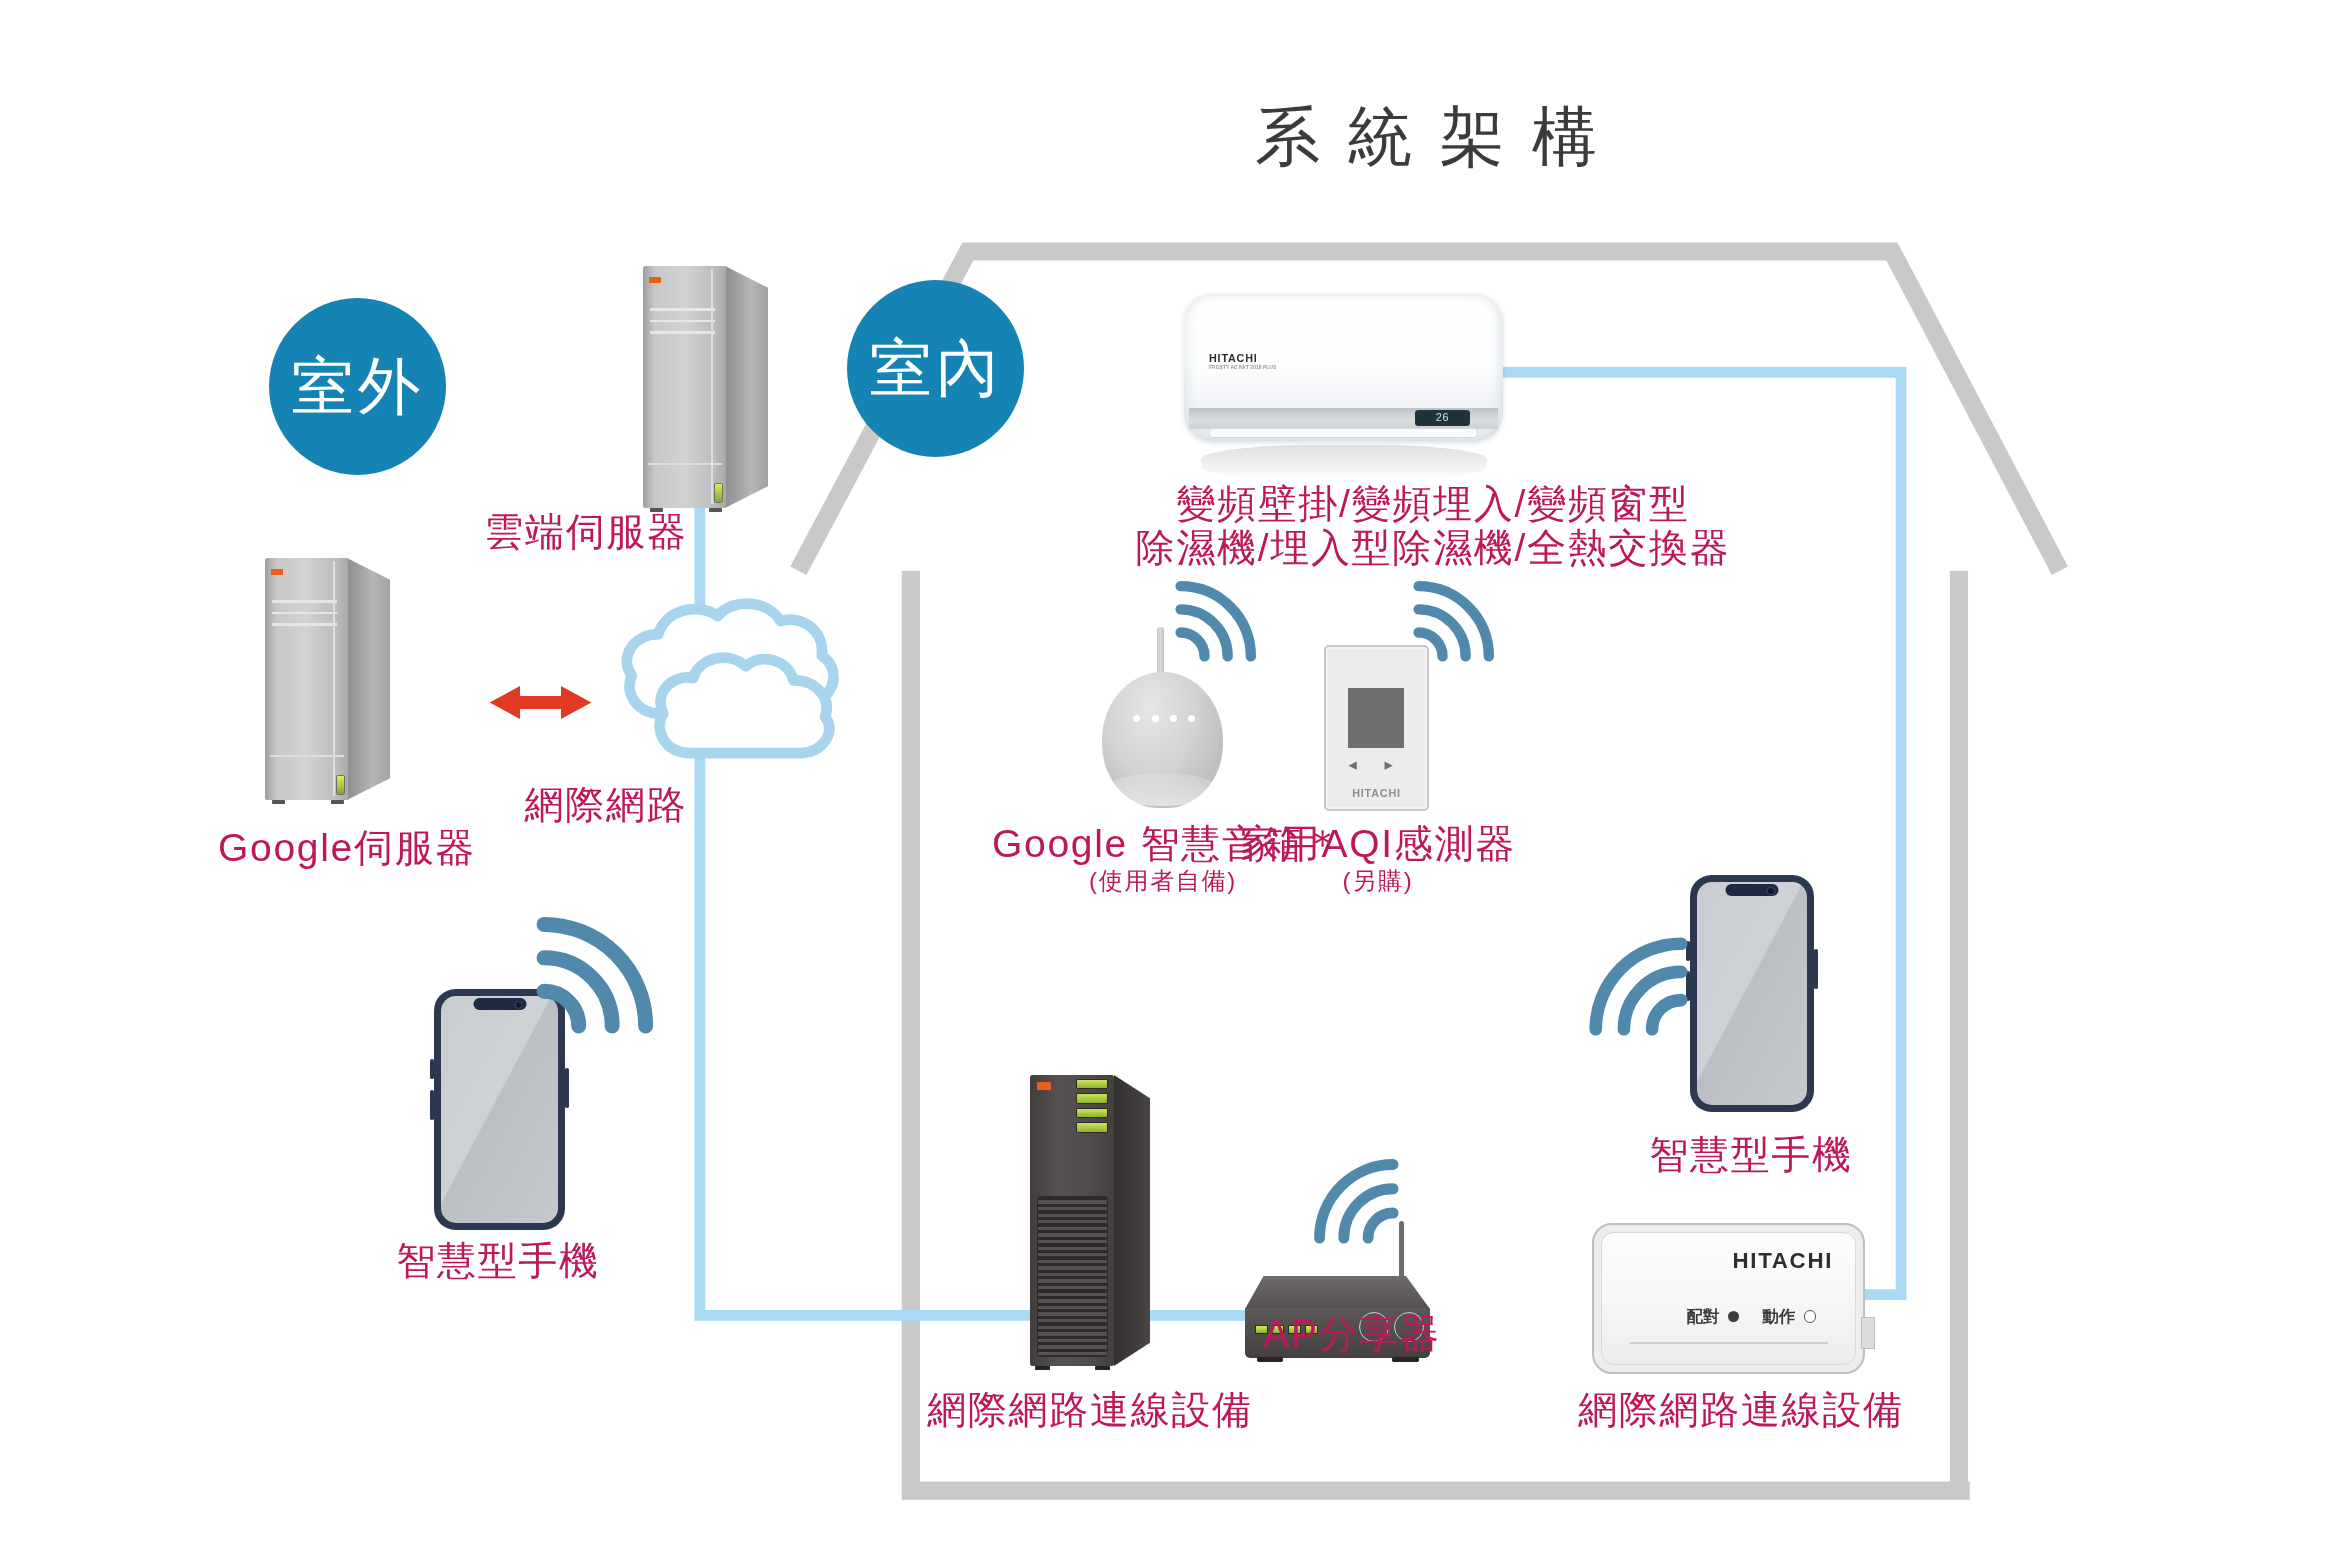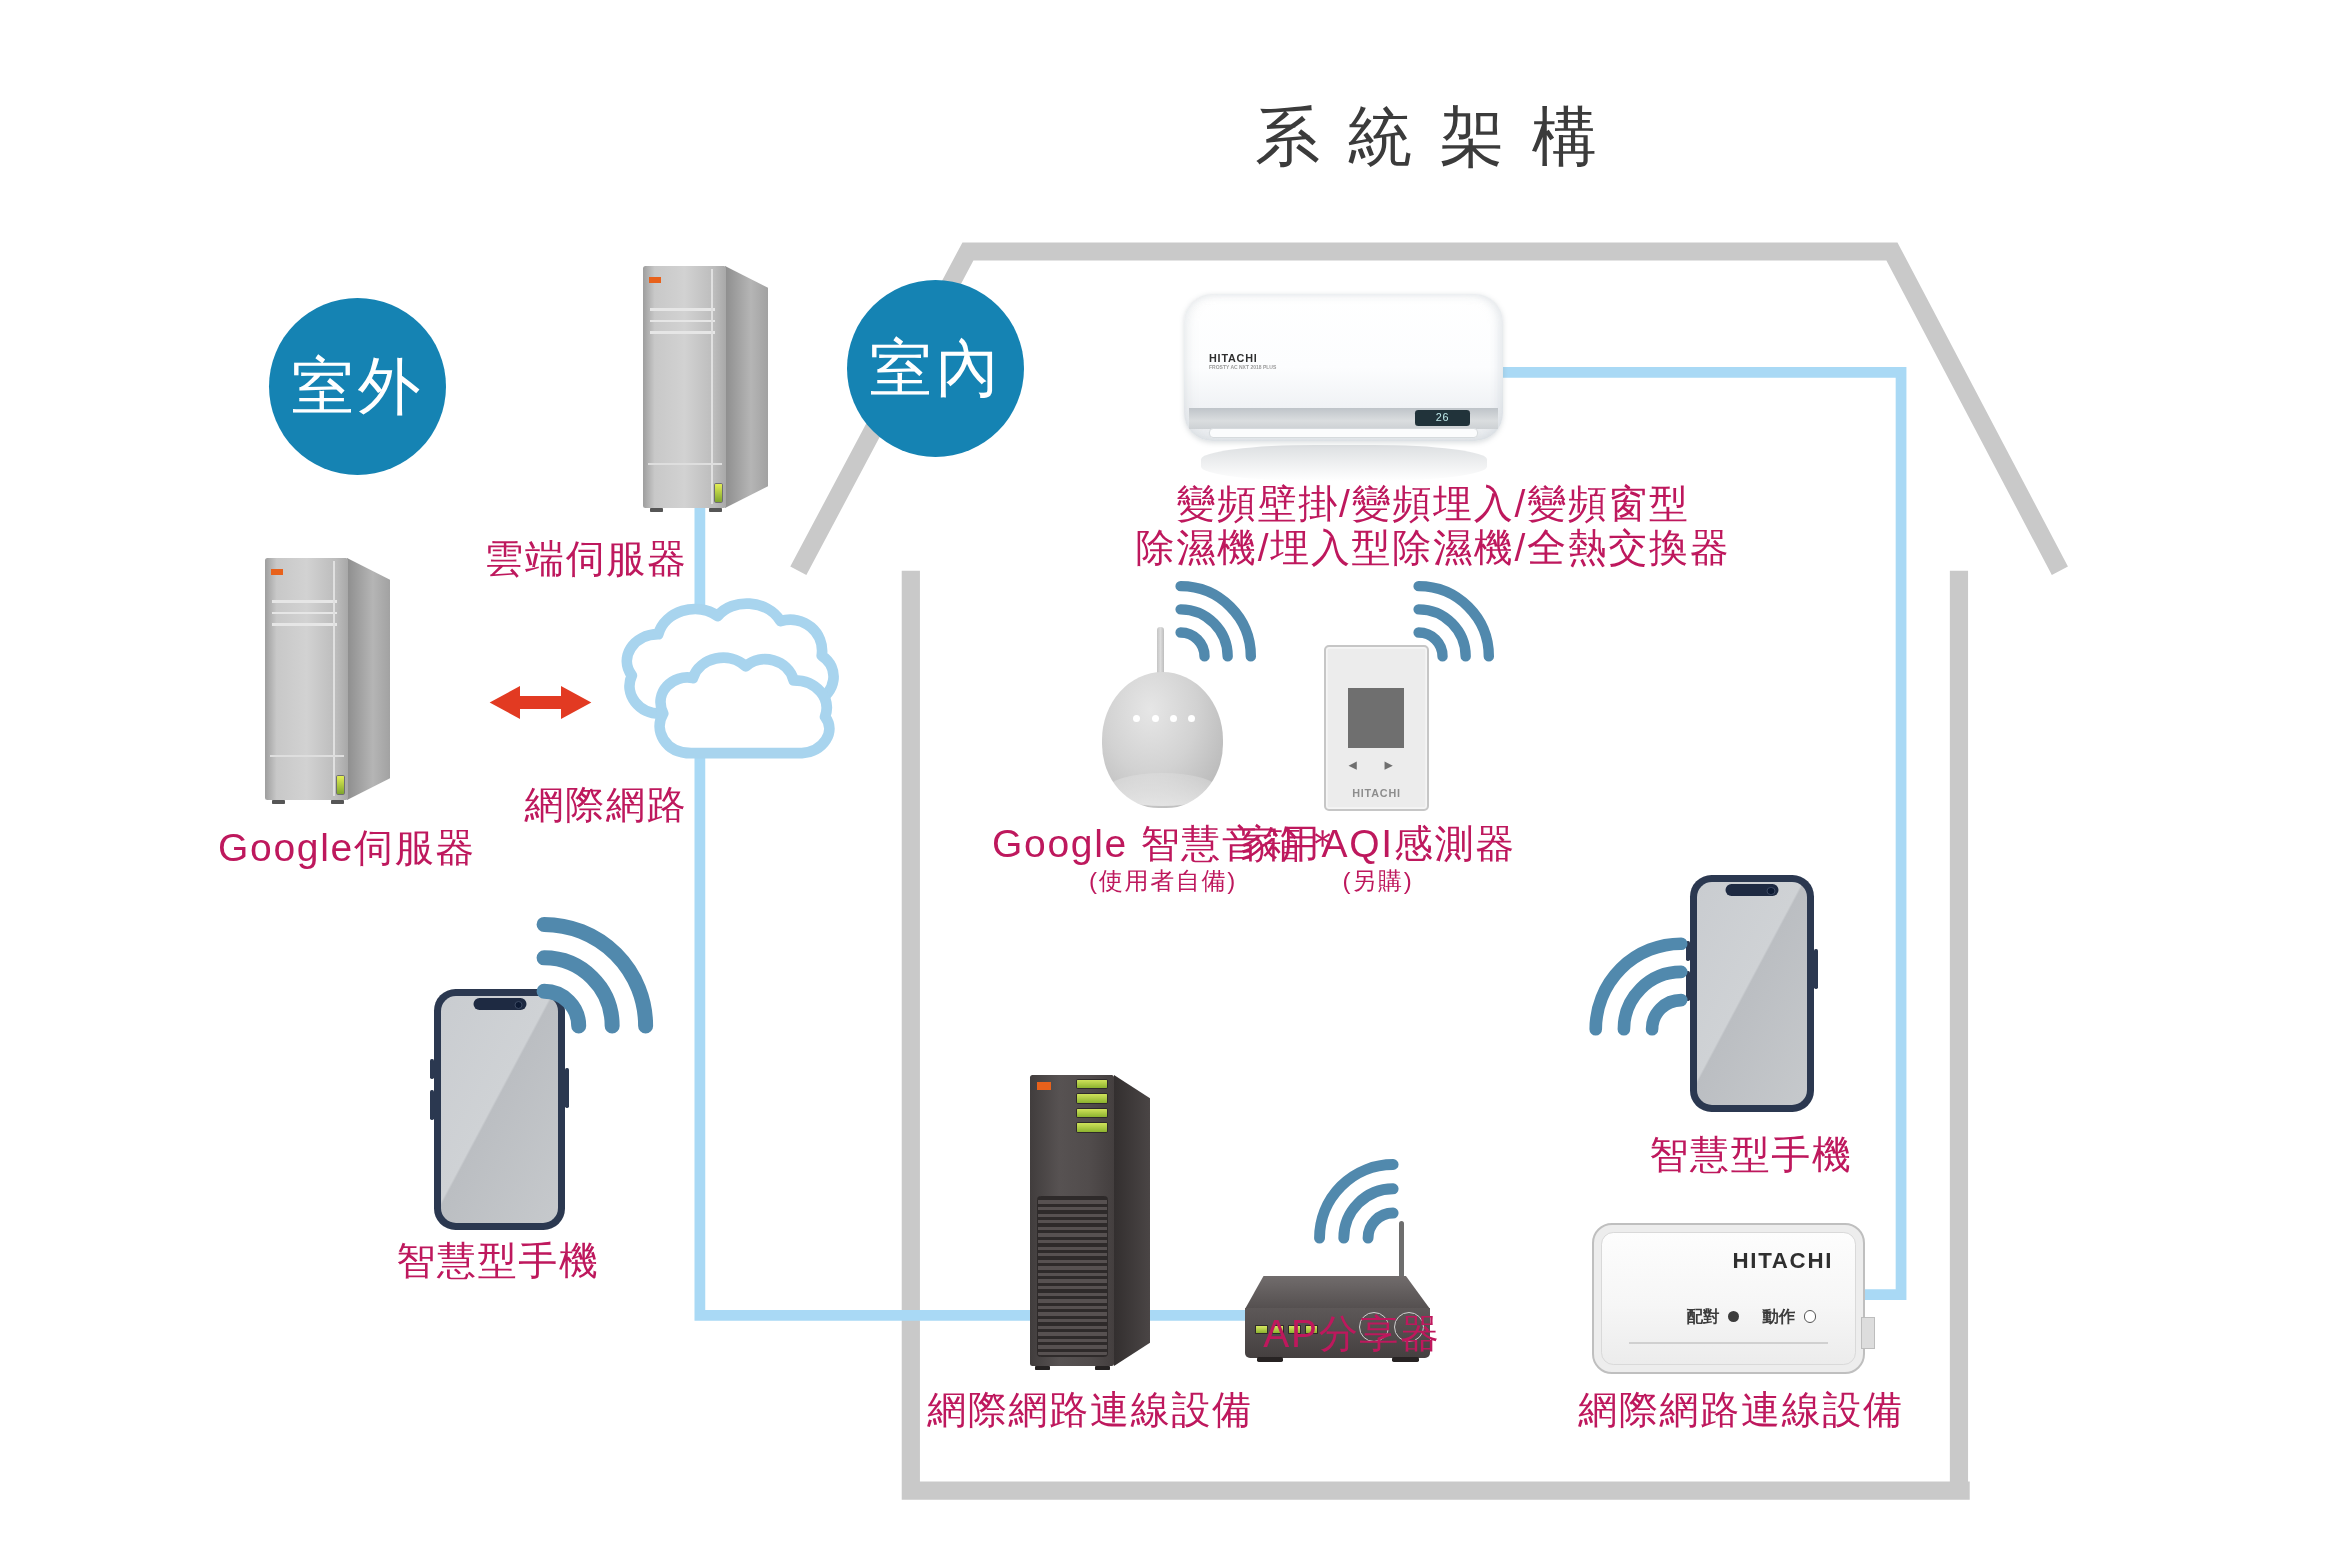--- a/index.html
+++ b/index.html
@@ -317,21 +317,21 @@
       <div class="mod-status">
         <span>配對</span>
         <span class="mod-dot-filled"></span>
         <span>動作</span>
         <span class="mod-dot-open"></span>
       </div>
       <div class="mod-line"></div>
     </div>
   </div>
 
-  <div class="label" style="left:586px;top:532px;">雲端伺服器</div>
+  <div class="label" style="left:586px;top:505px;">雲端伺服器</div>
   <div class="label" style="left:347px;top:821px;">Google伺服器</div>
   <div class="label" style="left:606px;top:778px;">網際網路</div>
   <div class="label" style="left:498px;top:1234px;">智慧型手機</div>
 
   <div class="label" style="left:1433px;top:477px;">變頻壁掛/變頻埋入/變頻窗型</div>
   <div class="label" style="left:1433px;top:521px;">除濕機/埋入型除濕機/全熱交換器</div>
   <div class="label" style="left:1168px;top:817px;text-align:center;">Google 智慧音箱＊</div>
   <div class="label small" style="left:1163px;top:865px;">(使用者自備)</div>
   <div class="label" style="left:1378px;top:817px;">家用AQI感測器</div>
   <div class="label small" style="left:1378px;top:865px;">(另購)</div>

